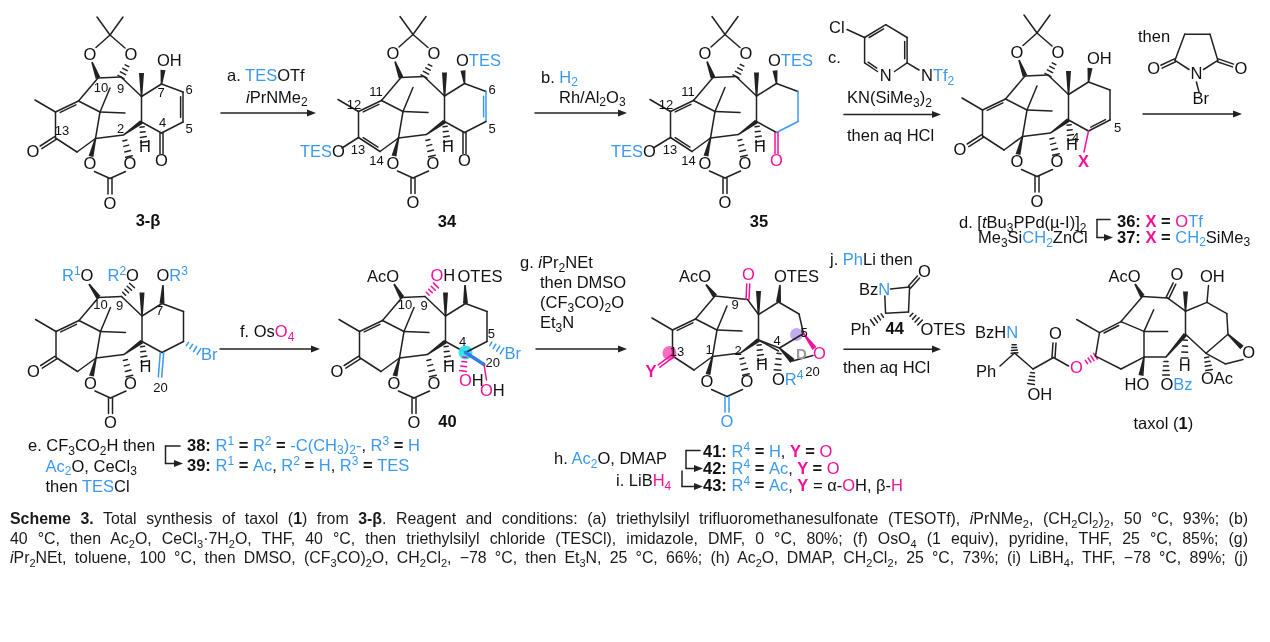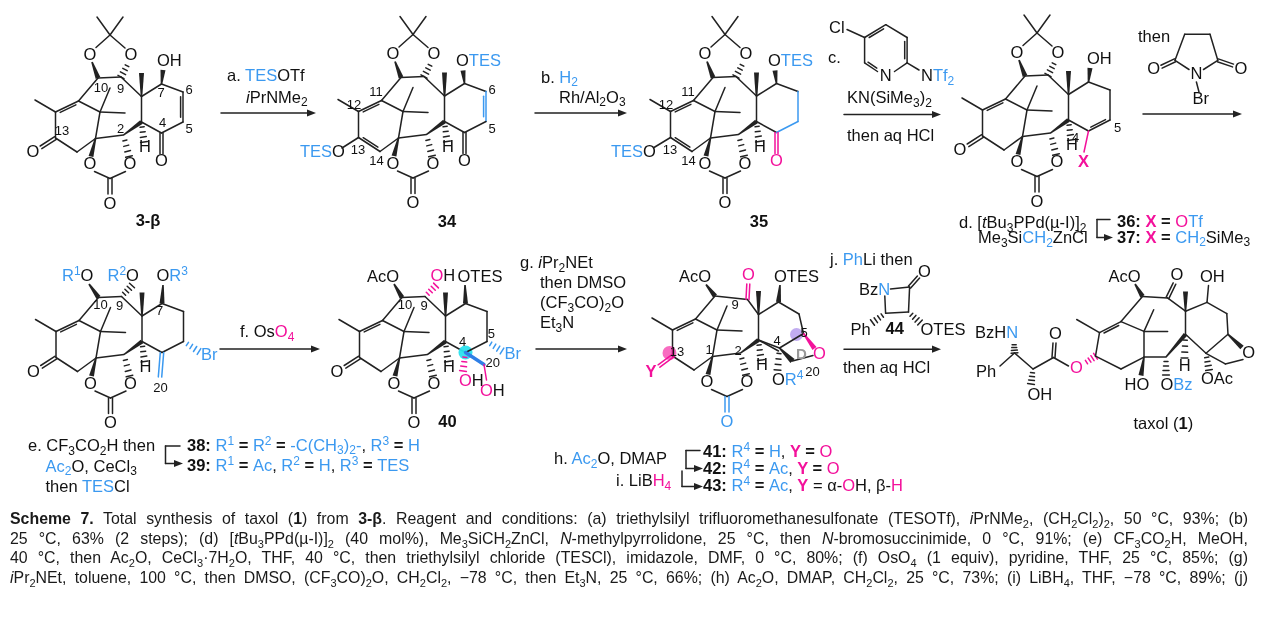--- a/index.html
+++ b/index.html
@@ -641,16 +641,15 @@
 <line x1="1243.0" y1="359.5" x2="1225.3" y2="363.9" stroke="#222" stroke-width="1.5" stroke-linecap="round"></line>
 <line x1="1225.3" y1="363.9" x2="1206.0" y2="353.3" stroke="#222" stroke-width="1.5" stroke-linecap="round"></line>
 <line x1="1204.7" y1="357.8" x2="1208.8" y2="357.1" stroke="#222" stroke-width="1.5" stroke-linecap="round"></line>
 <line x1="1205.0" y1="362.1" x2="1210.0" y2="361.2" stroke="#222" stroke-width="1.5" stroke-linecap="round"></line>
 <line x1="1205.3" y1="366.3" x2="1211.2" y2="365.3" stroke="#222" stroke-width="1.5" stroke-linecap="round"></line>
 <line x1="1205.7" y1="370.6" x2="1212.3" y2="369.4" stroke="#222" stroke-width="1.5" stroke-linecap="round"></line>
 <text x="1201.0" y="383.5" font-size="16.5" text-anchor="start" font-weight="normal"><tspan fill="#111">OAc</tspan></text>
 <text x="1133.5" y="429.0" font-size="16.5" text-anchor="start" font-weight="normal"><tspan fill="#111">taxol (</tspan><tspan fill="#111" font-weight="bold">1</tspan><tspan fill="#111">)</tspan></text>
 </svg></div>
 <div id="cap">
-<div class="cl"><b>Scheme 7.</b> Total synthesis of taxol (<b>1</b>) from <b>3-β</b>. Reagent and conditions: (a) triethylsilyl trifluoromethanesulfonate (TESOTf), <i>i</i>PrNMe<sub>2</sub>, (CH<sub>2</sub>Cl<sub>2</sub>)<sub>2</sub>, 50 °C, 93%; (b)</div>
-<div class="cl">25 °C, 63% (2 steps); (d) [<i>t</i>Bu<sub>3</sub>PPd(µ-I)]<sub>2</sub> (40 mol%), Me<sub>3</sub>SiCH<sub>2</sub>ZnCl, <i>N</i>-methylpyrrolidone, 25 °C, then <i>N</i>-bromosuccinimide, 0 °C, 91%; (e) CF<sub>3</sub>CO<sub>2</sub>H, MeOH,</div>
+<div class="cl"><b>Scheme 3.</b> Total synthesis of taxol (<b>1</b>) from <b>3-β</b>. Reagent and conditions: (a) triethylsilyl trifluoromethanesulfonate (TESOTf), <i>i</i>PrNMe<sub>2</sub>, (CH<sub>2</sub>Cl<sub>2</sub>)<sub>2</sub>, 50 °C, 93%; (b)</div>
 <div class="cl">40 °C, then Ac<sub>2</sub>O, CeCl<sub>3</sub>·7H<sub>2</sub>O, THF, 40 °C, then triethylsilyl chloride (TESCl), imidazole, DMF, 0 °C, 80%; (f) OsO<sub>4</sub> (1 equiv), pyridine, THF, 25 °C, 85%; (g)</div>
 <div class="cl"><i>i</i>Pr<sub>2</sub>NEt, toluene, 100 °C, then DMSO, (CF<sub>3</sub>CO)<sub>2</sub>O, CH<sub>2</sub>Cl<sub>2</sub>, −78 °C, then Et<sub>3</sub>N, 25 °C, 66%; (h) Ac<sub>2</sub>O, DMAP, CH<sub>2</sub>Cl<sub>2</sub>, 25 °C, 73%; (i) LiBH<sub>4</sub>, THF, −78 °C, 89%; (j)</div>
 </div>
 </body></html>

